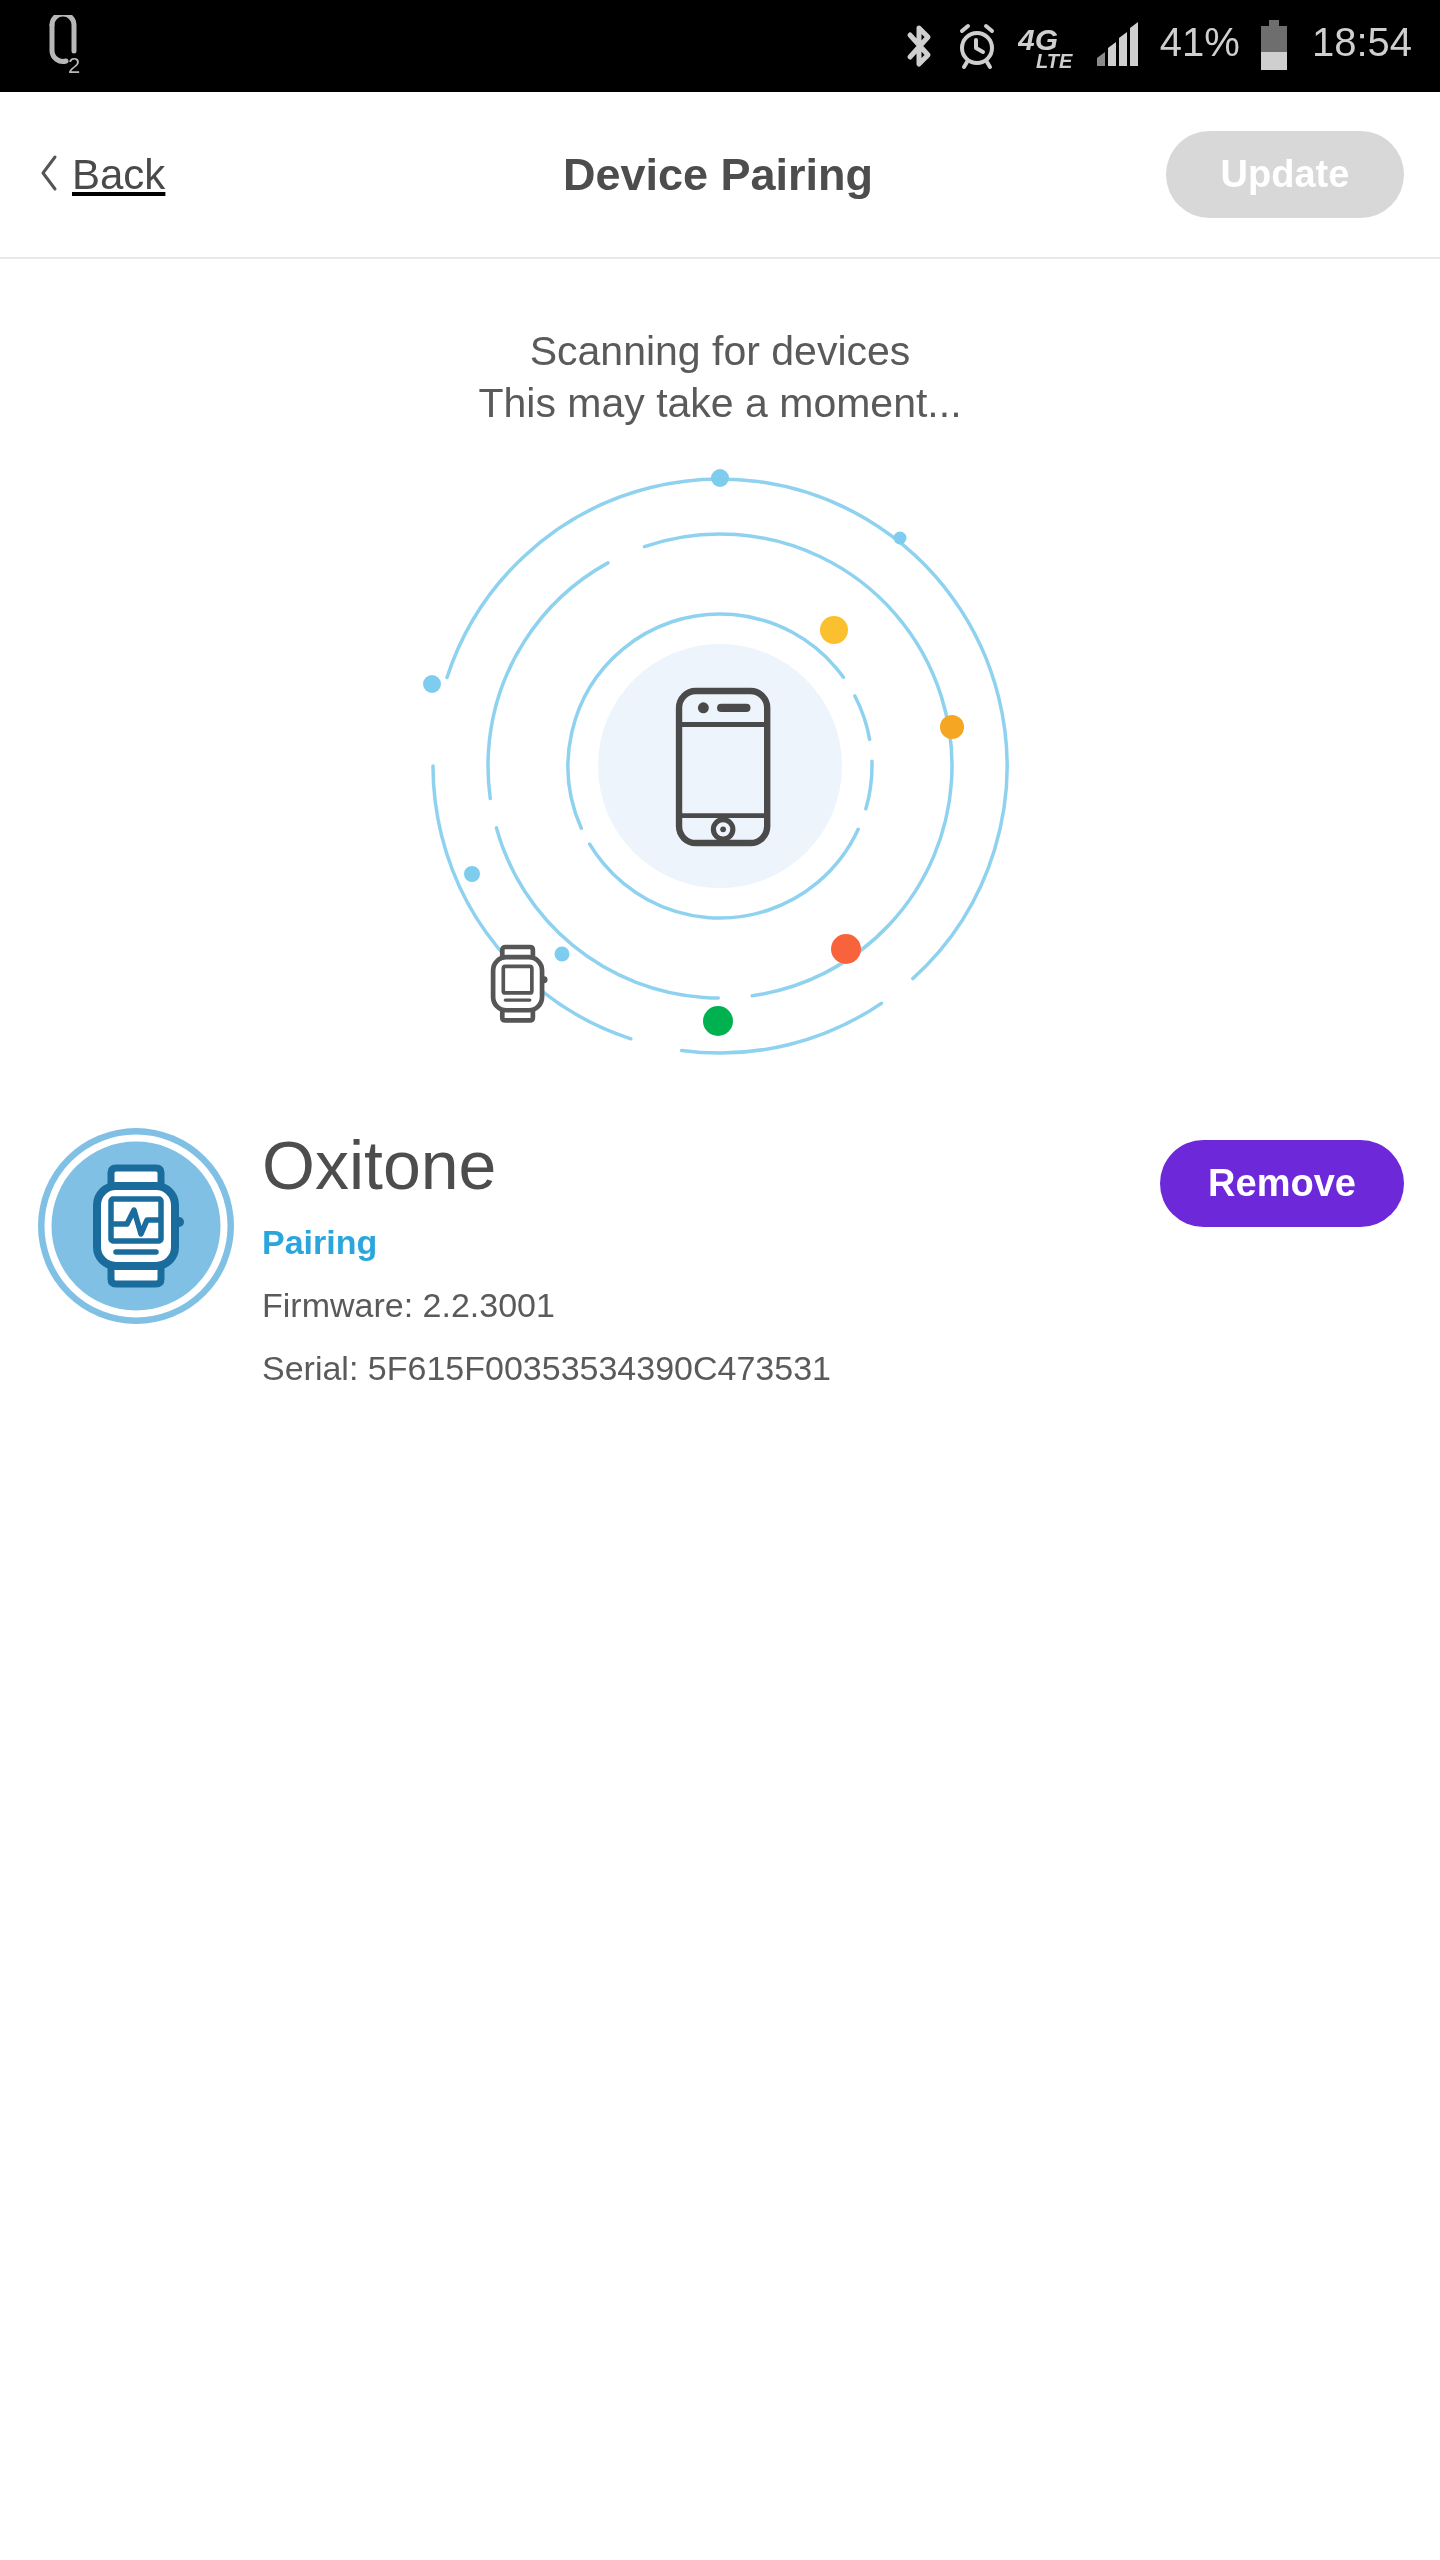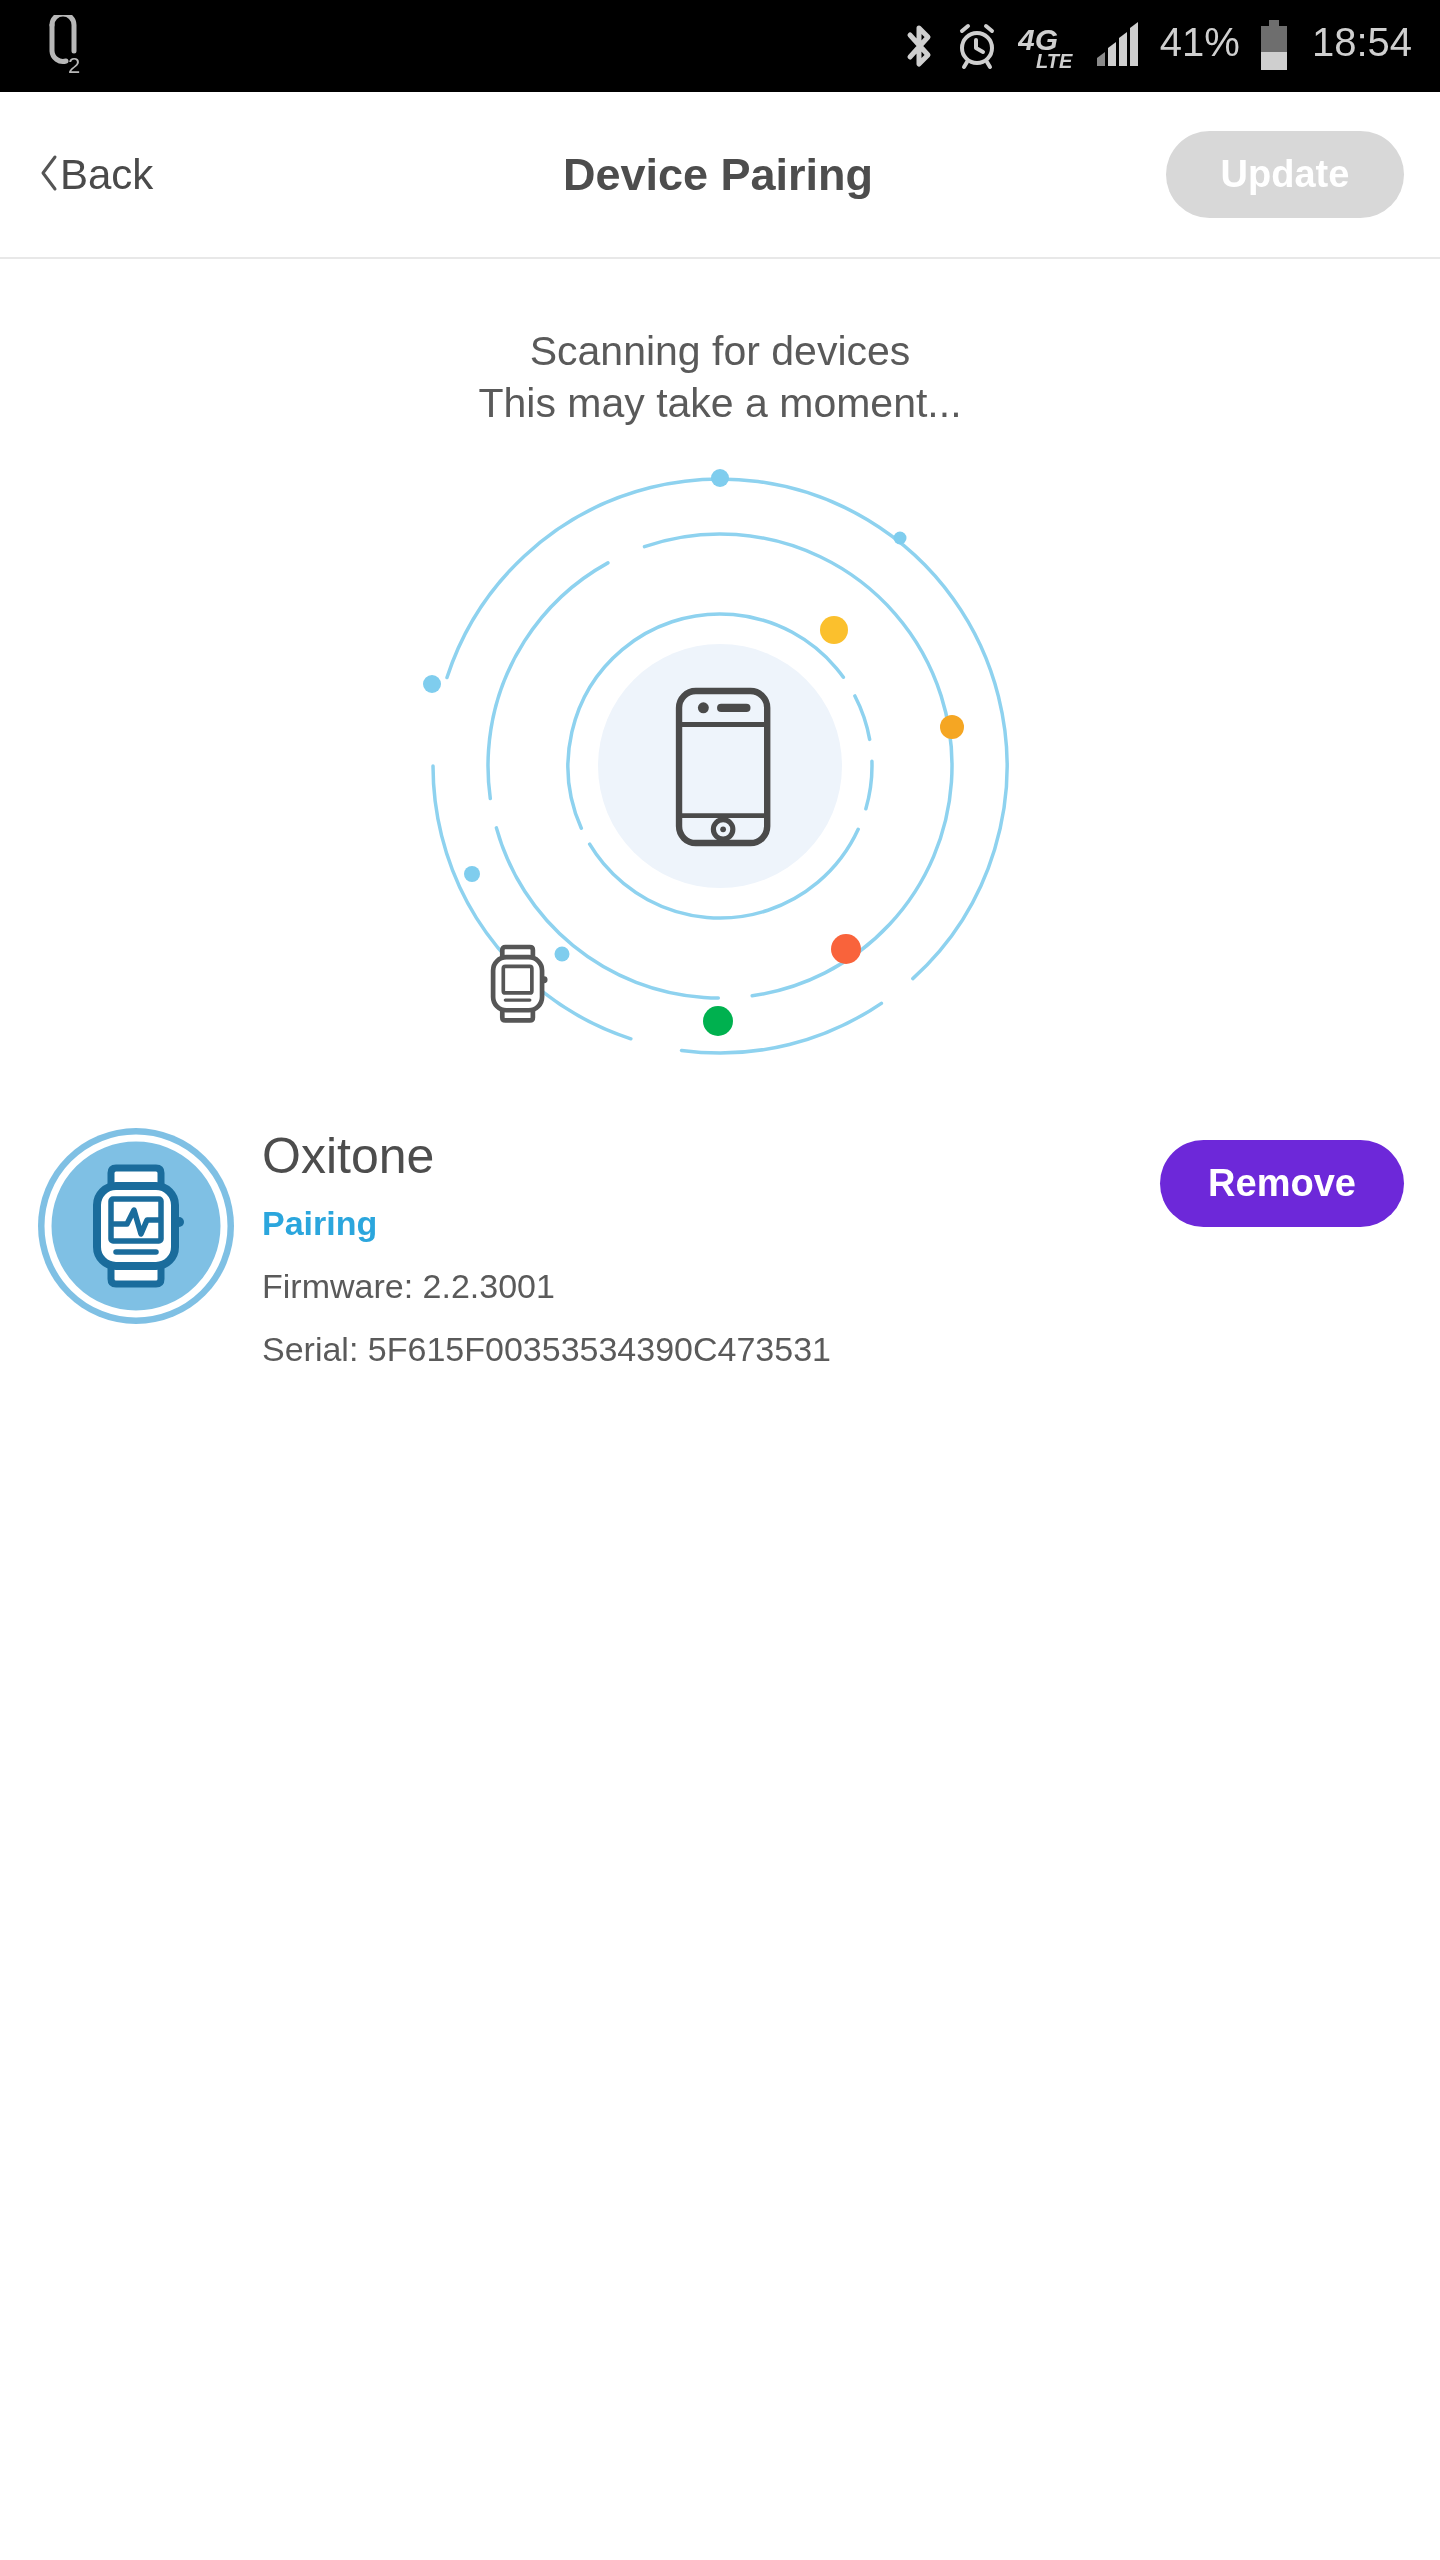--- a/index.html
+++ b/index.html
@@ -33,22 +33,22 @@
 
   
   .header{
     position:relative;
     width:1440px; height:167px;
     background:#ffffff;
     display:flex; align-items:center;
     border-bottom:2px solid #e8e8e8;
   }
   .back-btn{
-    display:flex; align-items:center; 
-    margin-left:38px; cursor:pointer;
+    display:flex; align-items:center; gap:12px;
+    margin-left:38px; cursor:pointer;text-decoration:underline;
   }
   .back-chev{ display:block; }
   .back-label{
     font-size:42px; color:#4a4a4a; font-weight:400;
   }
   .header-title{
     position:absolute; left:0; right:4px; text-align:center;
     font-size:45px; font-weight:bold; color:#4d4d4d;
     pointer-events:none;
   }
@@ -84,21 +84,21 @@
     margin-top:22px;
   }
   .device-avatar{
     width:200px; height:200px; flex:0 0 200px;
     margin-top:8px;
   }
   .device-info{
     flex:1; padding-left:26px; padding-top:12px;
   }
   .device-name{
-    font-size:50px; color:#4d4d4d; font-weight:400;
+    font-size:68px; color:#4d4d4d; font-weight:400;
     line-height:1.05;
   }
   .device-status{
     font-size:34px; color:#2ba6dd; font-weight:bold;
     margin-top:22px;
   }
   .device-meta{
     font-size:34px; color:#5a5a5a; margin-top:24px;
   }
   .remove-btn{

